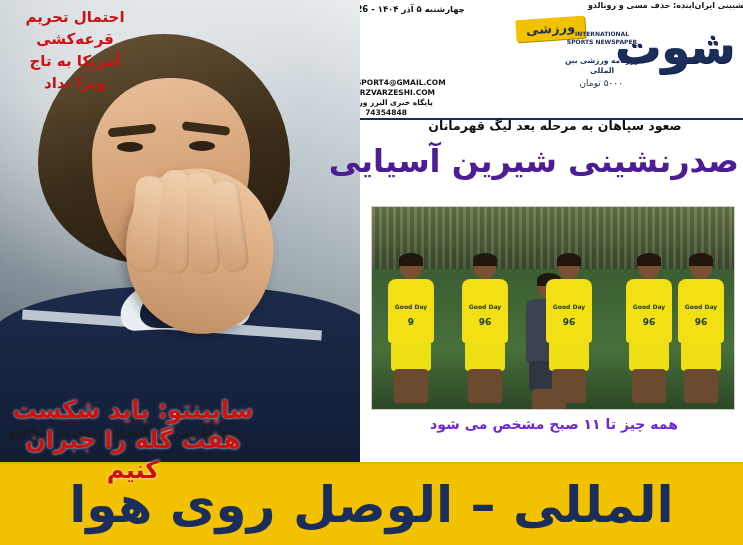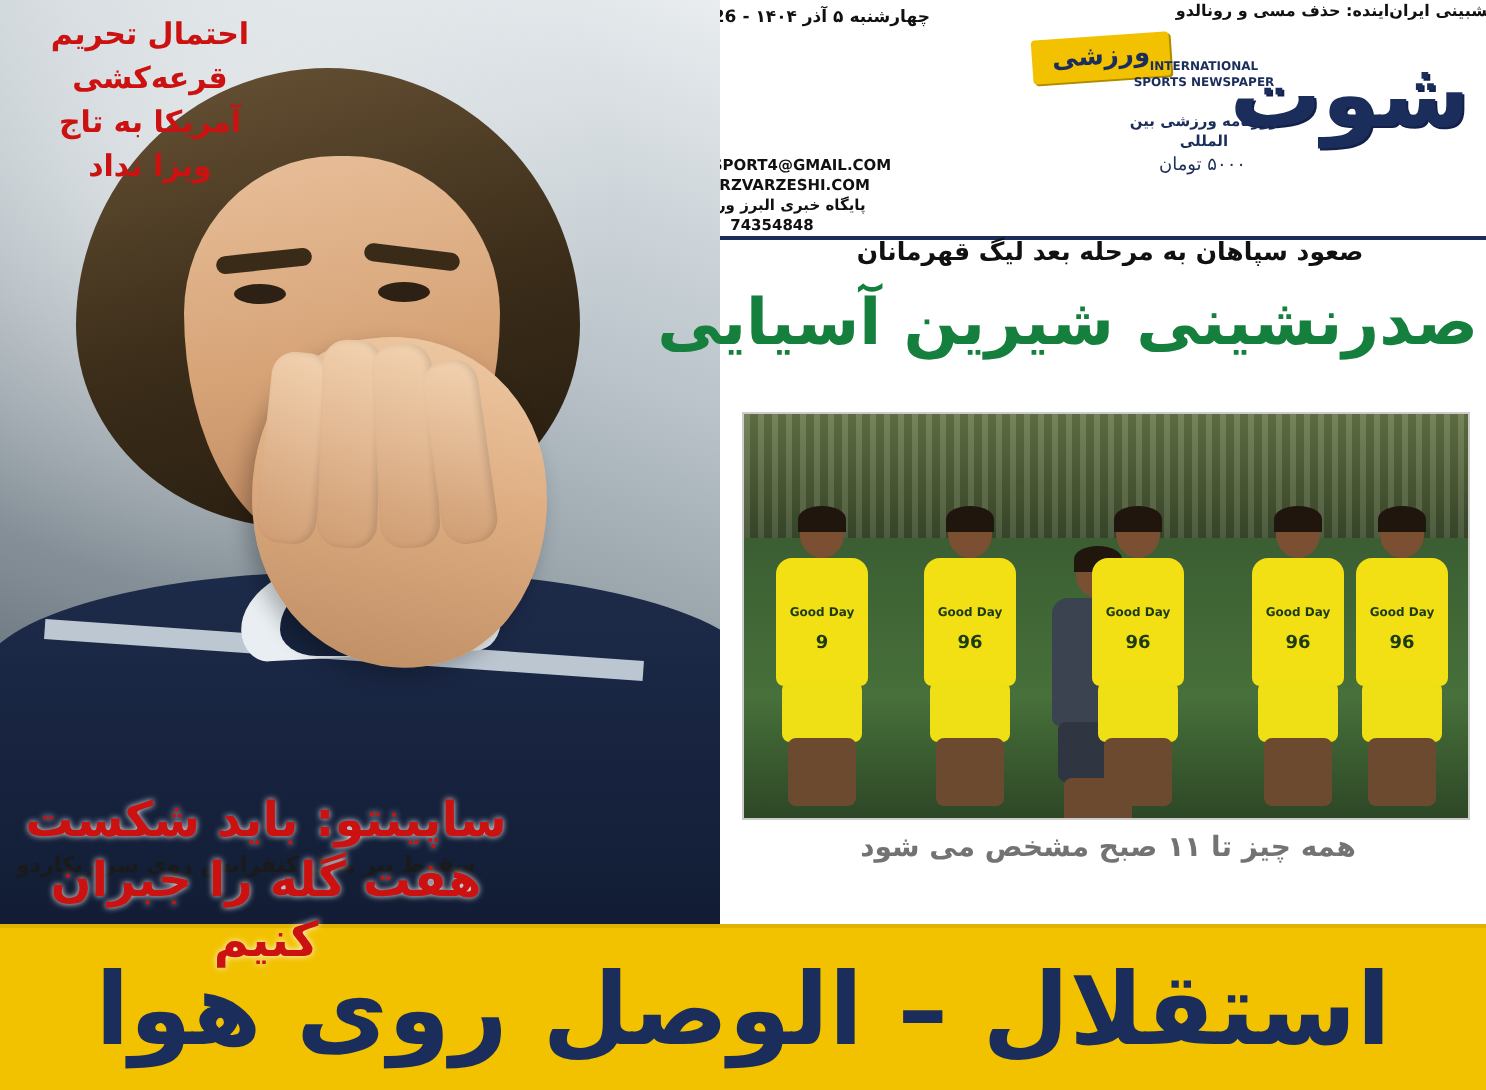--- a/index.html
+++ b/index.html
@@ -325,21 +325,21 @@
   }
   .main-headline {
     position: absolute;
     right: 4px;
     top: 22px;
     width: 370px;
     text-align: right;
     font-size: 32px;
     line-height: 42px;
     font-weight: bold;
-    color: #15803d;
+    color: #4c1d95;
     direction: rtl;
     white-space: nowrap;
   }
 
   
   .photo-team {
     position: absolute;
     right: 8px;
     top: 88px;
     width: 362px;
@@ -438,21 +438,21 @@
   .p-dark .p-shorts { background: #2f3642; }
 
   .kicker-2 {
     position: absolute;
     right: 8px;
     top: 298px;
     width: 362px;
     text-align: center;
     font-size: 14px;
     font-weight: bold;
-    color: #737373;
+    color: #6d28d9;
     direction: rtl;
   }
 
   
   .bottom-banner {
     position: absolute;
     left: 0;
     top: 462px;
     width: 743px;
     height: 83px;
@@ -598,16 +598,16 @@
         <div class="p-num">96</div>
         <div class="p-shorts"></div>
         <div class="p-legs"></div>
       </div>
     </div>
 
     <div class="kicker-2">همه چیز تا ۱۱ صبح مشخص می شود</div>
   </div>
 
   <div class="bottom-banner">
-    <div class="bottom-headline">استقلال – الوصل روی هوا</div>
+    <div class="bottom-headline">المللی – الوصل روی هوا</div>
   </div>
 
 </div>
 
 </body></html>

